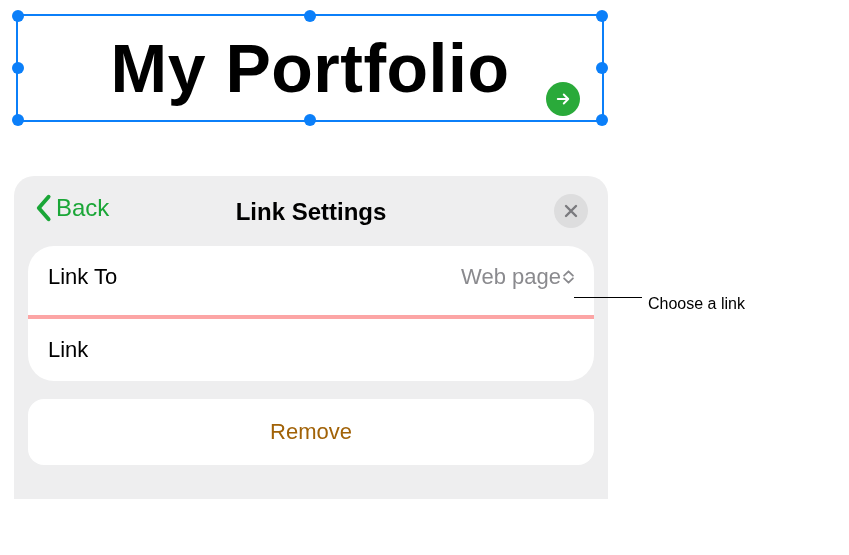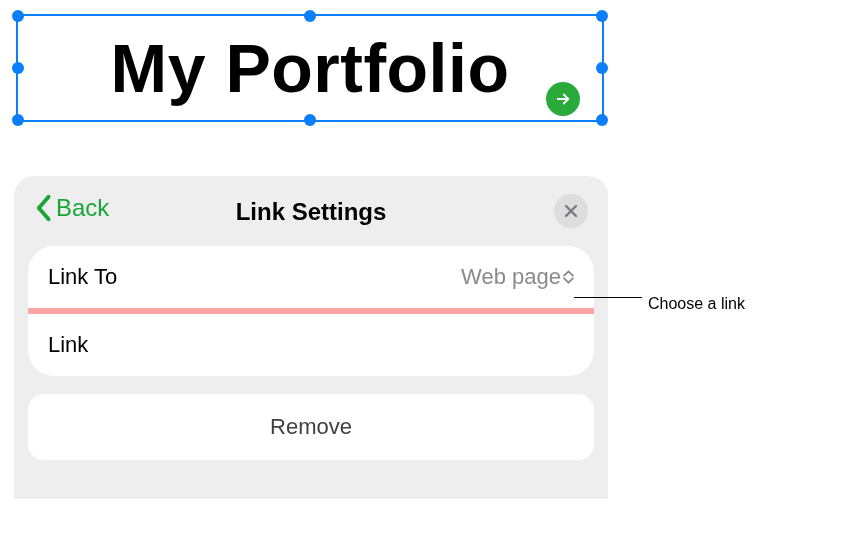--- a/index.html
+++ b/index.html
@@ -125,40 +125,41 @@
     }
     .form-row {
       display: flex;
       align-items: center;
       justify-content: space-between;
       padding: 18px 20px;
       font-size: 22px;
       color: #000;
     }
     .form-row + .form-row {
-      border-top: 6px solid #fca5a5;
+      border-top: 4px solid #fca5a5;
+      margin-top: 7px;
     }
     .row-label { color: #000; }
     .row-value { color: #8a8a8e; display: flex; align-items: center; gap: 0; }
     .row-value.popup { cursor: pointer; }
     .popup-arrows {
       display: inline-flex;
       flex-direction: column;
       line-height: 0;
       margin-left: 2px;
     }
     .popup-arrows svg { width: 11px; height: 7px; }
 
     .remove-btn {
       background: #fff;
       border-radius: 16px;
       text-align: center;
       padding: 20px;
       font-size: 22px;
-      color: #404040;
+      color: #a16207;
       cursor: pointer;
     }
 
     
     .annotation {
       position: absolute;
       left: 648px;
       top: 280px;
       font-size: 16px;
       color: #000;

